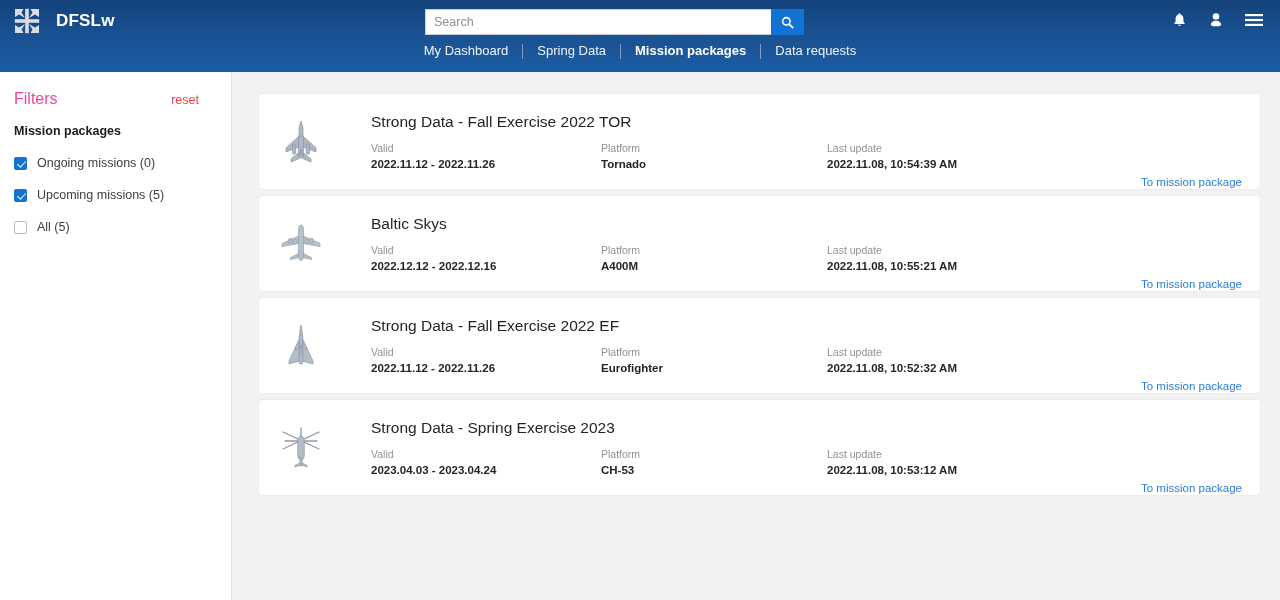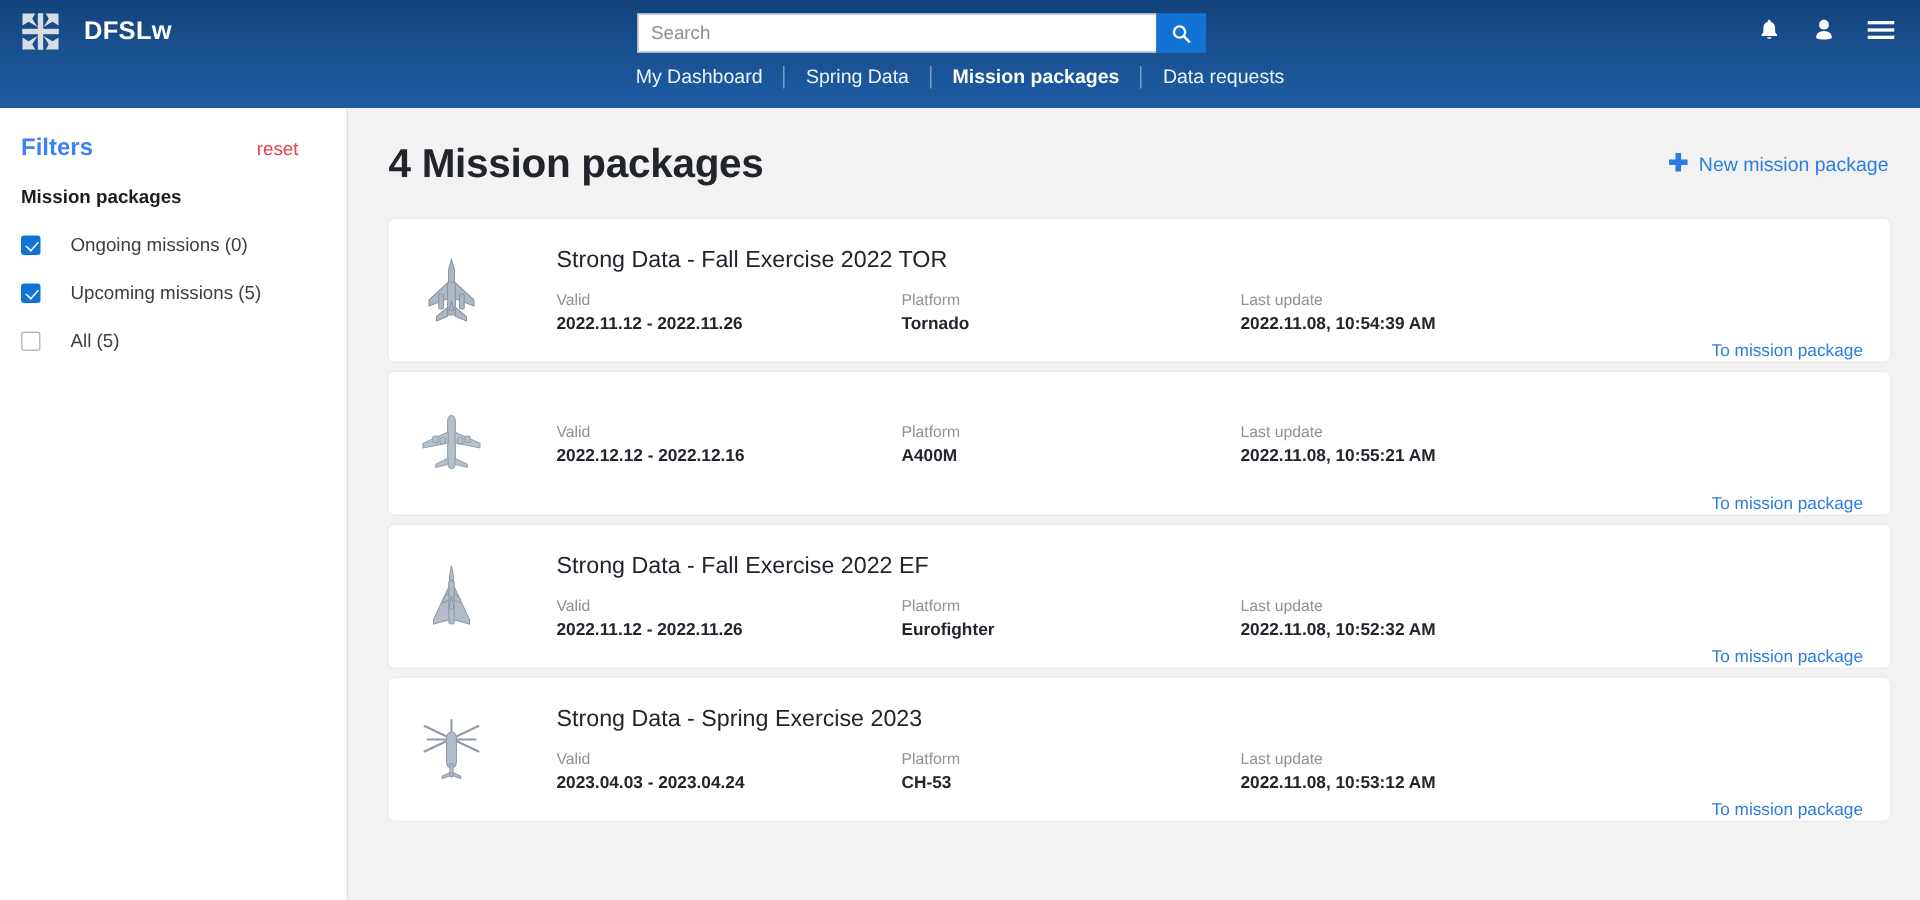--- a/index.html
+++ b/index.html
@@ -71,27 +71,27 @@
   
   .sidebar {
     width: 232px; height: 528px; background: #fff;
     border-right: 1px solid #e3e3e3;
     padding: 18px 16px 0 14px;
   }
   .filters-head {
     display: flex; align-items: baseline; justify-content: space-between;
     padding-right: 16px;
   }
-  .filters-title { font-size: 16px; font-weight: bold; color: #3b82f6; }
+  .filters-title { font-size: 16px; font-weight: normal; color: #ec4899; }
   .filters-reset { font-size: 12.5px; color: #e8414f; cursor: pointer; }
   .filters-group { margin-top: 16px; font-size: 12.5px; font-weight: bold; color: #1c1c20; }
 
   .cb-list { margin-top: 18px; }
   .cb-row {
-    display: flex; align-items: center; gap: 20px;
+    display: flex; align-items: center; gap: 10px;
     margin-bottom: 18px; cursor: pointer;
   }
   .cb {
     width: 13px; height: 13px; flex: none;
     border-radius: 2px; position: relative;
     border: 1px solid #b9bcc0; background: #fff;
   }
   .cb.checked { background: #1273d4; border-color: #1273d4; }
   .cb.checked::after {
     content: ""; position: absolute;
@@ -221,27 +221,20 @@
       </div>
       <div class="cb-row">
         <span class="cb"></span>
         <span class="cb-label">All (5)</span>
       </div>
     </div>
   </div>
 
   <div class="main">
 
-    <div class="main-head">
-      <div class="page-title">4 Mission packages</div>
-      <div class="new-pkg">
-        <span class="plus">✚</span>
-        <span>New mission package</span>
-      </div>
-    </div>
 
     <div class="card">
       <div class="card-icon">
         <svg width="38" height="46" viewBox="0 0 38 46">
           <g fill="#aeb8c4" stroke="#8a95a3" stroke-width=".7">
             <path d="M19 2 L21 9 L21 17 L19 19 L17 17 L17 9 Z"></path>
             <path d="M17 17 L4 29 L4 33 L17 28 Z"></path>
             <path d="M21 17 L34 29 L34 33 L21 28 Z"></path>
             <rect x="16.4" y="17" width="5.2" height="22" rx="1.4"></rect>
             <path d="M16.4 34 L9 40 L9 43 L16.4 40 Z"></path>
@@ -282,20 +275,21 @@
             <path d="M18.8 31.5 L10.5 35.6 L10.5 37.6 L18.8 35.6 Z"></path>
             <path d="M23.2 31.5 L31.5 35.6 L31.5 37.6 L23.2 35.6 Z"></path>
             <rect x="8.5" y="16.6" width="3.6" height="4.4" rx="1.1"></rect>
             <rect x="13.4" y="17.6" width="3.4" height="4.2" rx="1.1"></rect>
             <rect x="29.9" y="16.6" width="3.6" height="4.4" rx="1.1"></rect>
             <rect x="25.2" y="17.6" width="3.4" height="4.2" rx="1.1"></rect>
           </g>
         </svg>
       </div>
       <div class="card-body">
+        <div class="card-title">Baltic Skys</div>
         <div class="card-meta">
           <div class="meta-col valid">
             <div class="meta-label">Valid</div>
             <div class="meta-value">2022.12.12 - 2022.12.16</div>
           </div>
           <div class="meta-col platform">
             <div class="meta-label">Platform</div>
             <div class="meta-value">A400M</div>
           </div>
           <div class="meta-col update">

